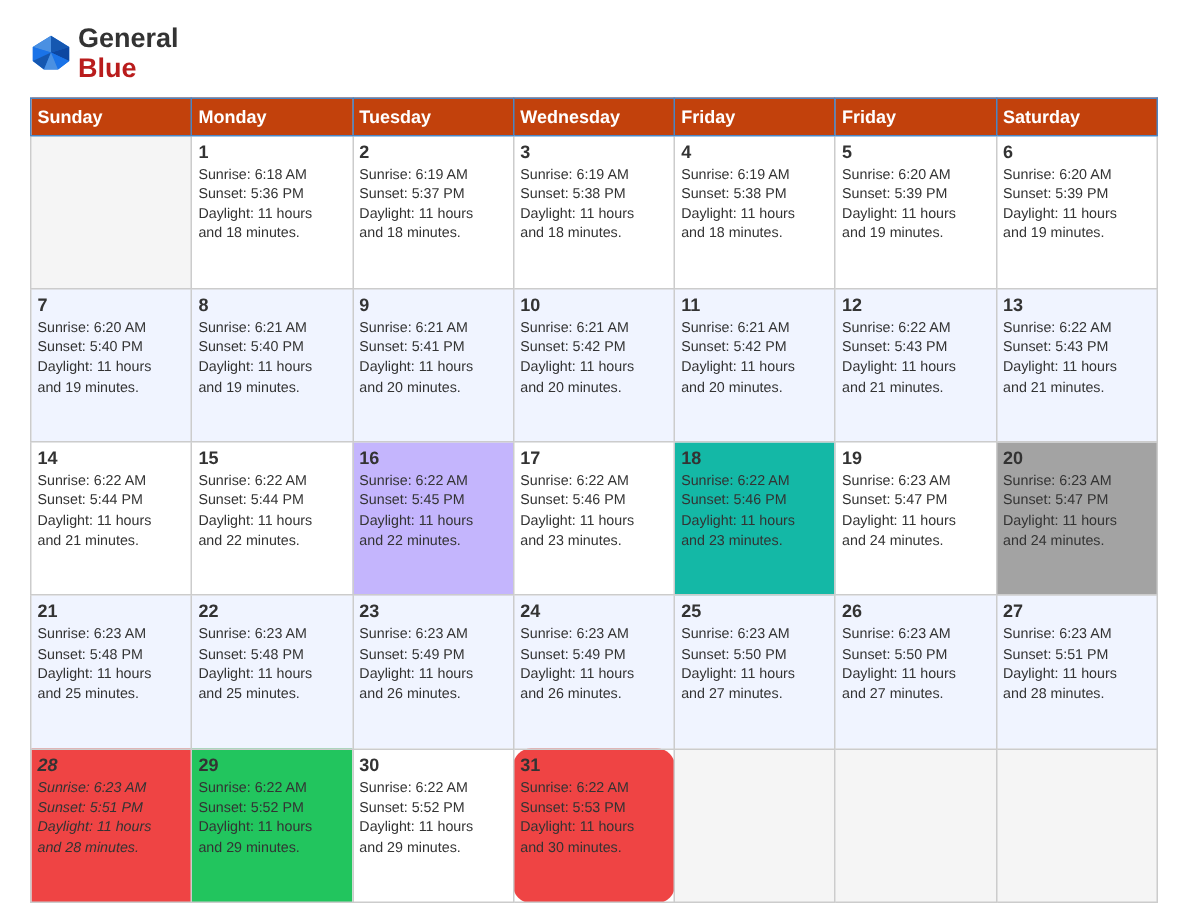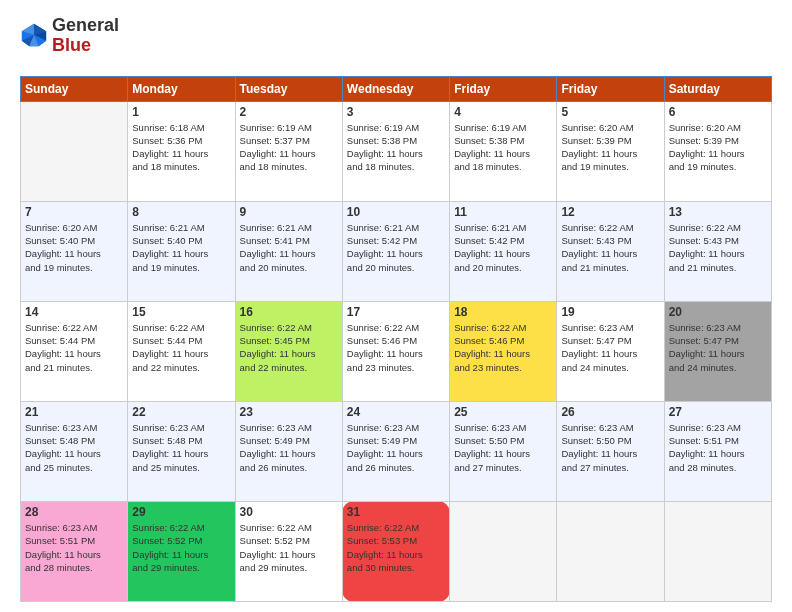--- a/index.html
+++ b/index.html
@@ -14,21 +14,21 @@
       width: 792px;
       height: 612px;
       padding: 16px 20px 10px 20px;
       display: flex;
       flex-direction: column;
     }
     .header {
       display: flex;
       justify-content: space-between;
       align-items: flex-start;
-      margin-bottom: 20px;
+      margin-bottom: 9px;
     }
     .logo {
       display: flex;
       align-items: center;
       gap: 4px;
     }
     .logo-text {
       font-size: 18px;
       font-weight: bold;
       color: #333;
@@ -196,29 +196,29 @@
         </tr>
         <tr class="week-row">
           <td style="background: rgb(255, 255, 255);">
             <span class="day-num">14</span>
             <div class="day-info">Sunrise: 6:22 AM<br>Sunset: 5:44 PM<br>Daylight: 11 hours<br>and 21 minutes.</div>
           </td>
           <td style="background: rgb(255, 255, 255);">
             <span class="day-num">15</span>
             <div class="day-info">Sunrise: 6:22 AM<br>Sunset: 5:44 PM<br>Daylight: 11 hours<br>and 22 minutes.</div>
           </td>
-          <td style="background: #bef264;">
+          <td style="background: #c4b5fd;">
             <span class="day-num">16</span>
             <div class="day-info">Sunrise: 6:22 AM<br>Sunset: 5:45 PM<br>Daylight: 11 hours<br>and 22 minutes.</div>
           </td>
           <td style="background: rgb(255, 255, 255);">
             <span class="day-num">17</span>
             <div class="day-info">Sunrise: 6:22 AM<br>Sunset: 5:46 PM<br>Daylight: 11 hours<br>and 23 minutes.</div>
           </td>
-          <td style="background: #fde047;">
+          <td style="background: #14b8a6;">
             <span class="day-num">18</span>
             <div class="day-info">Sunrise: 6:22 AM<br>Sunset: 5:46 PM<br>Daylight: 11 hours<br>and 23 minutes.</div>
           </td>
           <td style="background: rgb(255, 255, 255);">
             <span class="day-num">19</span>
             <div class="day-info">Sunrise: 6:23 AM<br>Sunset: 5:47 PM<br>Daylight: 11 hours<br>and 24 minutes.</div>
           </td>
           <td style="background: #a3a3a3;">
             <span class="day-num">20</span>
             <div class="day-info">Sunrise: 6:23 AM<br>Sunset: 5:47 PM<br>Daylight: 11 hours<br>and 24 minutes.</div>
@@ -248,21 +248,21 @@
           <td style="background: rgb(240, 244, 255);">
             <span class="day-num">26</span>
             <div class="day-info">Sunrise: 6:23 AM<br>Sunset: 5:50 PM<br>Daylight: 11 hours<br>and 27 minutes.</div>
           </td>
           <td style="background: rgb(240, 244, 255);">
             <span class="day-num">27</span>
             <div class="day-info">Sunrise: 6:23 AM<br>Sunset: 5:51 PM<br>Daylight: 11 hours<br>and 28 minutes.</div>
           </td>
         </tr>
         <tr class="week-row">
-          <td style="background: #f9a8d4;">
+          <td style="background: #ef4444; font-style: italic;">
             <span class="day-num">28</span>
             <div class="day-info">Sunrise: 6:23 AM<br>Sunset: 5:51 PM<br>Daylight: 11 hours<br>and 28 minutes.</div>
           </td>
           <td style="background: #22c55e;">
             <span class="day-num">29</span>
             <div class="day-info">Sunrise: 6:22 AM<br>Sunset: 5:52 PM<br>Daylight: 11 hours<br>and 29 minutes.</div>
           </td>
           <td style="background: rgb(255, 255, 255);">
             <span class="day-num">30</span>
             <div class="day-info">Sunrise: 6:22 AM<br>Sunset: 5:52 PM<br>Daylight: 11 hours<br>and 29 minutes.</div>

